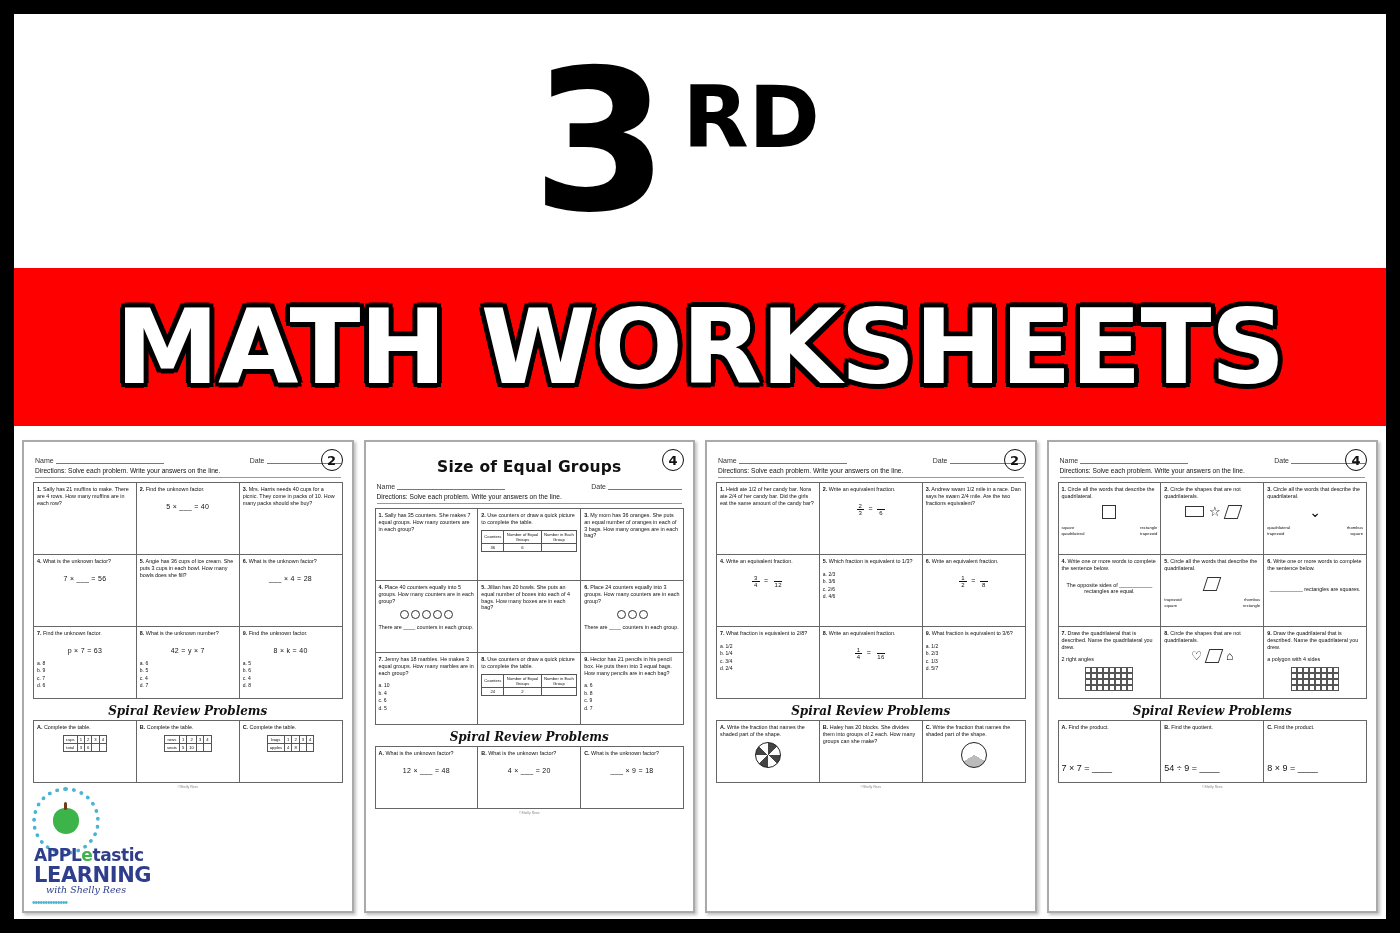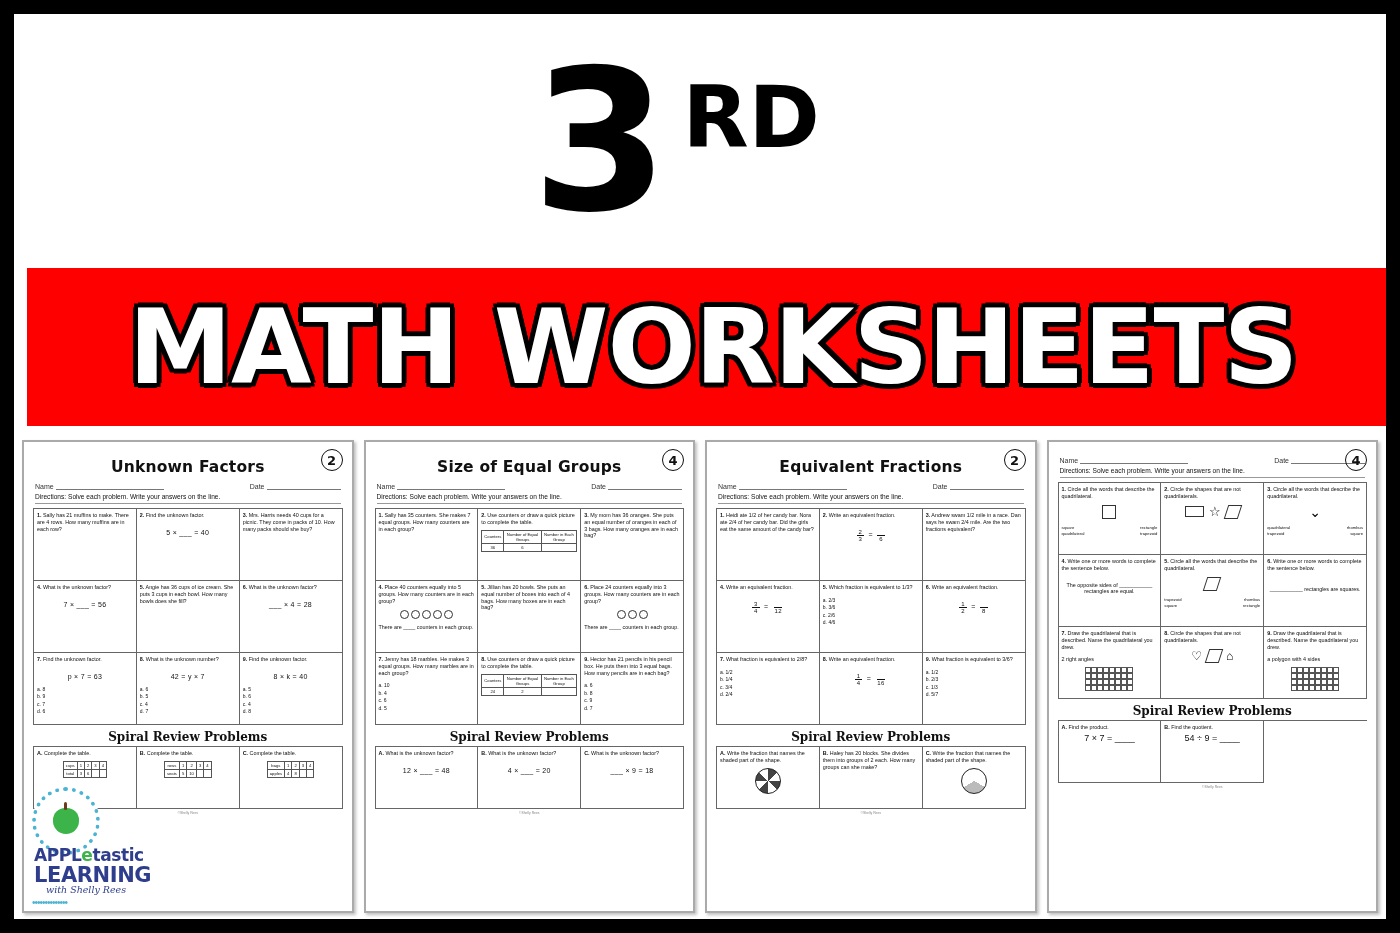--- a/index.html
+++ b/index.html
@@ -46,21 +46,21 @@
     top: -62px;
     margin-left: 16px;
   }
   .title-gap { display: inline-block; width: 48px; }
 
   
   .red-band {
     position: absolute; left: 0; top: 254px;
     width: 1372px; height: 158px;
     background: #ff0000;
-    display: flex; align-items: center; justify-content: center; margin-left: 13px;
+    display: flex; align-items: center; justify-content: center;
   }
   .red-band-text {
     font-family: "DejaVu Sans", sans-serif;
     font-weight: bold;
     font-size: 104px;
     letter-spacing: -1px;
     color: #ffffff;
     -webkit-text-stroke: 5px #000;
     paint-order: stroke fill;
     text-shadow:
@@ -169,34 +169,35 @@
   .grid-box div { border: .5px solid #555; }
   .pie {
     width: 26px; height: 26px; border-radius: 50%;
     border: 1px solid #222; margin: 4px auto 0 auto;
   }
   .pie.p2 { background: conic-gradient(#fff 0 33%, #bbb 0 66%, #fff 0 100%); }
   .pie.p3 { background: conic-gradient(#444 0 12.5%, #fff 0 25%, #444 0 37.5%, #fff 0 50%, #444 0 62.5%, #fff 0 75%, #444 0 87.5%, #fff 0 100%); }
   .spiral-title {
     text-align: center;
     font-family: "DejaVu Serif", serif;
+    font-style: italic;
     font-weight: bold;
     font-size: 12px;
     color: #111;
     margin: 5px 0 2px 0;
   }
   .spiral-grid {
     display: grid; grid-template-columns: repeat(3, 1fr);
     border: 1px solid #666; border-right: none; border-bottom: none;
   }
   .spiral-cell {
     border-right: 1px solid #666; border-bottom: 1px solid #666;
     padding: 3px; min-height: 62px;
   }
-  .big-eq { font-size: 9px; margin-top: 2px; text-align: center; color: #111; }
+  .big-eq { font-size: 9px; margin-top: 32px; text-align: left; color: #111; }
   .foot { font-size: 3.4px; color: #888; text-align: center; margin-top: 2px; }
 
   
   .logo {
     position: absolute; left: 18px; bottom: 14px;
     width: 148px; height: 126px;
     z-index: 5;
   }
   .logo-circle {
     position: absolute; left: 0; top: 8px;
@@ -249,21 +250,20 @@
   </div>
 
   <div class="red-band">
     <span class="red-band-text">MATH WORKSHEETS</span>
   </div>
 
   <div class="sheets">
 
     <div class="sheet">
       <div class="page-badge">2</div>
-      <div class="sheet-title">Unknown Factors</div>
       <div class="name-date">
         <span class="fld">
             <span>Name</span>
             <i class="rule"></i>
           </span>
         <span class="fld">
             <span>Date</span>
             <i class="rule sm"></i>
           </span>
       </div>
@@ -500,21 +500,20 @@
         <div class="spiral-cell">
             <div class="q"><b>C.</b> <span>What is the unknown factor?</span></div>
             <div class="eq">___ × 9 = 18</div>
           </div>
       </div>
       <div class="foot">©Shelly Rees</div>
     </div>
 
     <div class="sheet">
       <div class="page-badge">2</div>
-      <div class="sheet-title">Equivalent Fractions</div>
       <div class="name-date">
         <span class="fld">
             <span>Name</span>
             <i class="rule"></i>
           </span>
         <span class="fld">
             <span>Date</span>
             <i class="rule sm"></i>
           </span>
       </div>
@@ -771,20 +770,24 @@
       <div class="spiral-title">Spiral Review Problems</div>
       <div class="spiral-grid">
         <div class="spiral-cell">
             <div class="q"><b>A.</b> <span>Find the product.</span></div>
             <div class="big-eq">7 × 7 = ____</div>
           </div>
         <div class="spiral-cell">
             <div class="q"><b>B.</b> <span>Find the quotient.</span></div>
             <div class="big-eq">54 ÷ 9 = ____</div>
           </div>
+        <div class="spiral-cell">
+            <div class="q"><b>C.</b> <span>Find the product.</span></div>
+            <div class="big-eq">8 × 9 = ____</div>
+          </div>
       </div>
       <div class="foot">©Shelly Rees</div>
     </div>
 
   </div>
 
   <div class="logo">
     <div class="logo-circle">
       <div class="apple"></div>
     </div>

